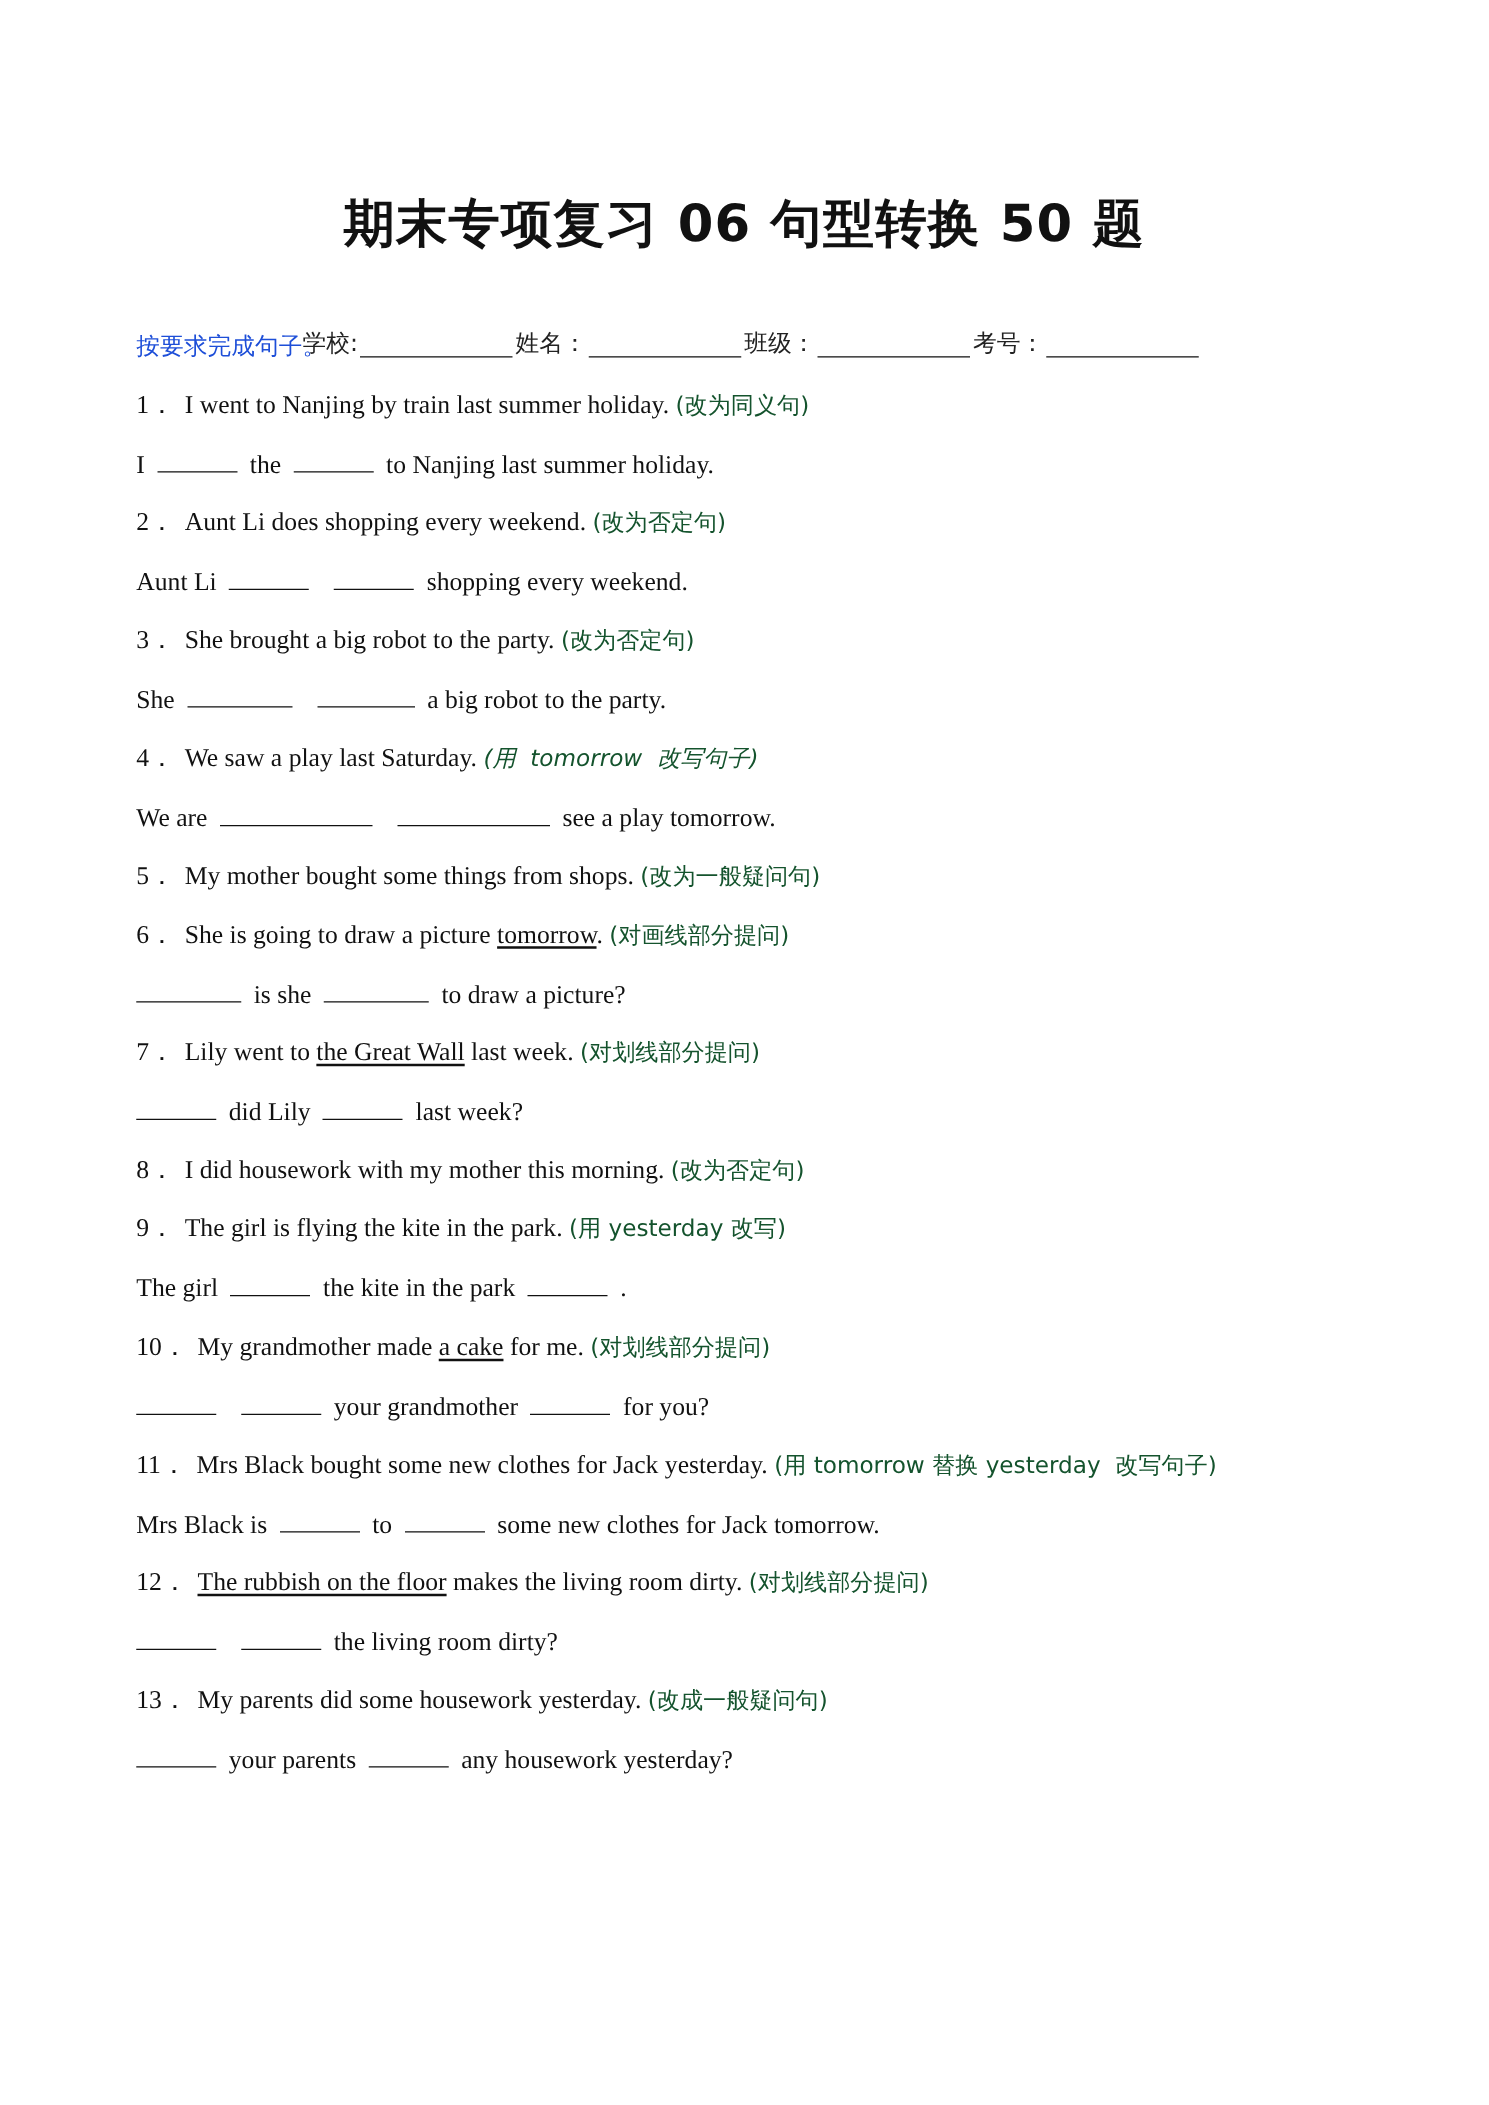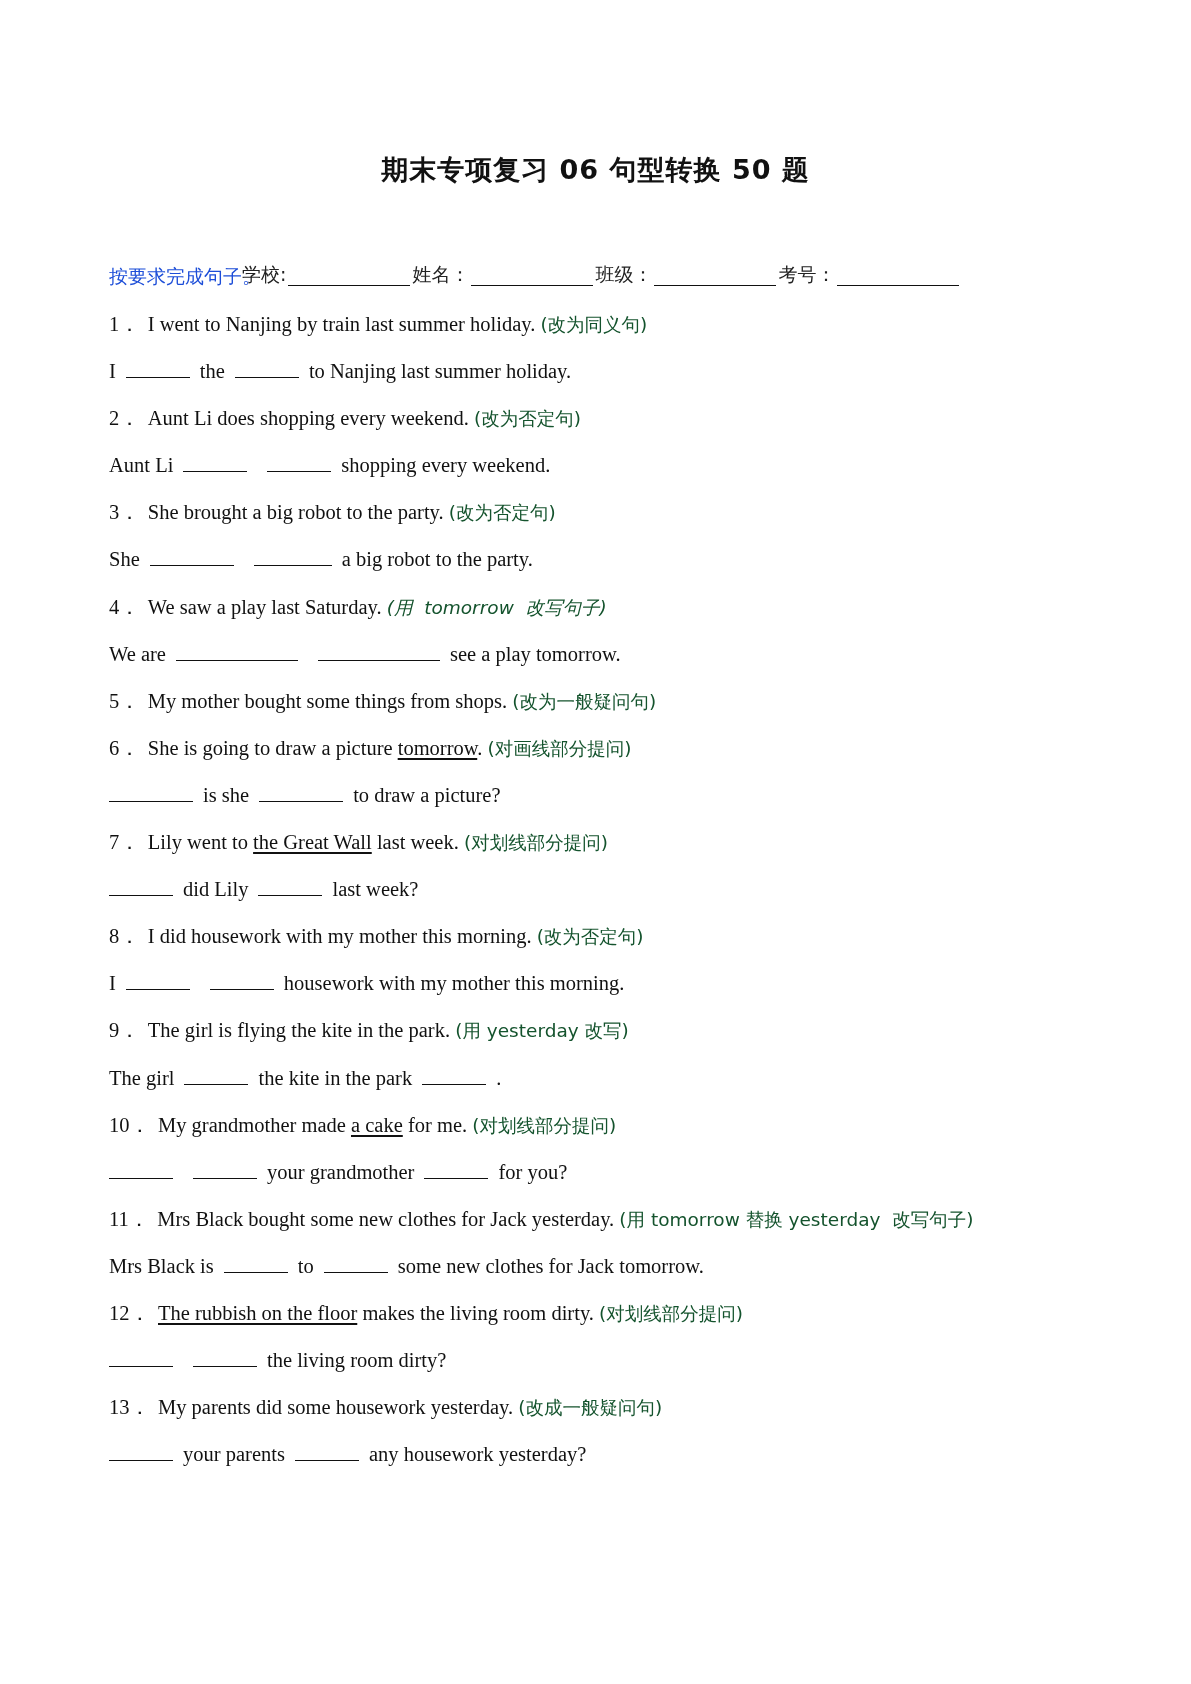--- a/index.html
+++ b/index.html
@@ -3,21 +3,21 @@
 <meta charset="utf-8">
 <style>
   html, body { margin: 0; padding: 0; background: #ffffff; }
   body { width: 1191px; height: 1684px; position: relative; overflow: hidden; }
   .page {
     position: absolute; left: 0; top: 0; width: 1191px; height: 1684px;
     font-family: "Liberation Serif", "DejaVu Serif", serif; color: #111;
   }
   .title {
     position: absolute; left: 0; right: 0; top: 152px; text-align: center;
-    font-size: 27px; font-weight: bold; letter-spacing: 1px;
+    font-size: 41px; font-weight: bold; letter-spacing: 1px;
     font-family: "DejaVu Sans", "Liberation Sans", sans-serif;
   }
   .info-row {
     position: absolute; left: 242px; top: 217px; font-size: 20px;
     display: flex; align-items: center; white-space: nowrap; margin-top: 45px;
   }
   .info-row .lbl { font-family: "DejaVu Sans", sans-serif; font-size: 19px; color: #222; }
   .info-row .line { display: inline-block; width: 122px; border-bottom: 1px solid #111; height: 20px; margin: 0 2px; }
   .instr {
     position: absolute; left: 109px; top: 264px; font-size: 19px;
@@ -63,21 +63,20 @@
       <div class="row"><span class="num">3．</span><span style="white-space: pre;">She brought a big robot to the party. </span><span class="cn" style="white-space: pre;">(改为否定句)</span></div>
       <div class="row"><span>She</span><span class="blank w8"></span><span class="blank w7"></span><span>a big robot to the party.</span></div>
       <div class="row"><span class="num">4．</span><span style="white-space: pre;">We saw a play last Saturday. </span><span class="cn" style="white-space: pre; font-style: italic;">(用  tomorrow  改写句子)</span></div>
       <div class="row"><span>We are</span><span class="blank w12"></span><span class="blank w12"></span><span>see a play tomorrow.</span></div>
       <div class="row"><span class="num">5．</span><span style="white-space: pre;">My mother bought some things from shops. </span><span class="cn" style="white-space: pre;">(改为一般疑问句)</span></div>
       <div class="row"><span class="num">6．</span><span style="white-space: pre;">She is going to draw a picture </span><span class="u" style="white-space: pre;">tomorrow</span><span style="white-space: pre;">. </span><span class="cn" style="white-space: pre;">(对画线部分提问)</span></div>
       <div class="row"><span class="blank w8 first"></span><span>is she</span><span class="blank w8"></span><span>to draw a picture?</span></div>
       <div class="row"><span class="num">7．</span><span style="white-space: pre;">Lily went to </span><span class="u" style="white-space: pre;">the Great Wall</span><span style="white-space: pre;"> last week. </span><span class="cn" style="white-space: pre;">(对划线部分提问)</span></div>
       <div class="row"><span class="blank w6 first"></span><span>did Lily</span><span class="blank w6"></span><span>last week?</span></div>
       <div class="row"><span class="num">8．</span><span style="white-space: pre;">I did housework with my mother this morning. </span><span class="cn" style="white-space: pre;">(改为否定句)</span></div>
-      <div class="row"><span>I</span><span class="blank w6"></span><span class="blank w6"></span><span>housework with my mother this morning.</span></div>
       <div class="row"><span class="num">9．</span><span style="white-space: pre;">The girl is flying the kite in the park. </span><span class="cn" style="white-space: pre;">(用 yesterday 改写)</span></div>
       <div class="row"><span>The girl</span><span class="blank w6"></span><span>the kite in the park</span><span class="blank w6"></span><span>.</span></div>
       <div class="row"><span class="num">10．</span><span style="white-space: pre;">My grandmother made </span><span class="u" style="white-space: pre;">a cake</span><span style="white-space: pre;"> for me. </span><span class="cn" style="white-space: pre;">(对划线部分提问)</span></div>
       <div class="row"><span class="blank w6 first"></span><span class="blank w6"></span><span>your grandmother</span><span class="blank w6"></span><span>for you?</span></div>
       <div class="row"><span class="num">11．</span><span style="white-space: pre;">Mrs Black bought some new clothes for Jack yesterday. </span><span class="cn" style="white-space: pre;">(用 tomorrow 替换 yesterday  改写句子)</span></div>
       <div class="row"><span>Mrs Black is</span><span class="blank w6"></span><span>to</span><span class="blank w6"></span><span>some new clothes for Jack tomorrow.</span></div>
       <div class="row"><span class="num">12．</span><span class="u" style="white-space: pre;">The rubbish on the floor</span><span style="white-space: pre;"> makes the living room dirty. </span><span class="cn" style="white-space: pre;">(对划线部分提问)</span></div>
       <div class="row"><span class="blank w6 first"></span><span class="blank w6"></span><span>the living room dirty?</span></div>
       <div class="row"><span class="num">13．</span><span style="white-space: pre;">My parents did some housework yesterday. </span><span class="cn" style="white-space: pre;">(改成一般疑问句)</span></div>
       <div class="row"><span class="blank w6 first"></span><span>your parents</span><span class="blank w6"></span><span>any housework yesterday?</span></div>

